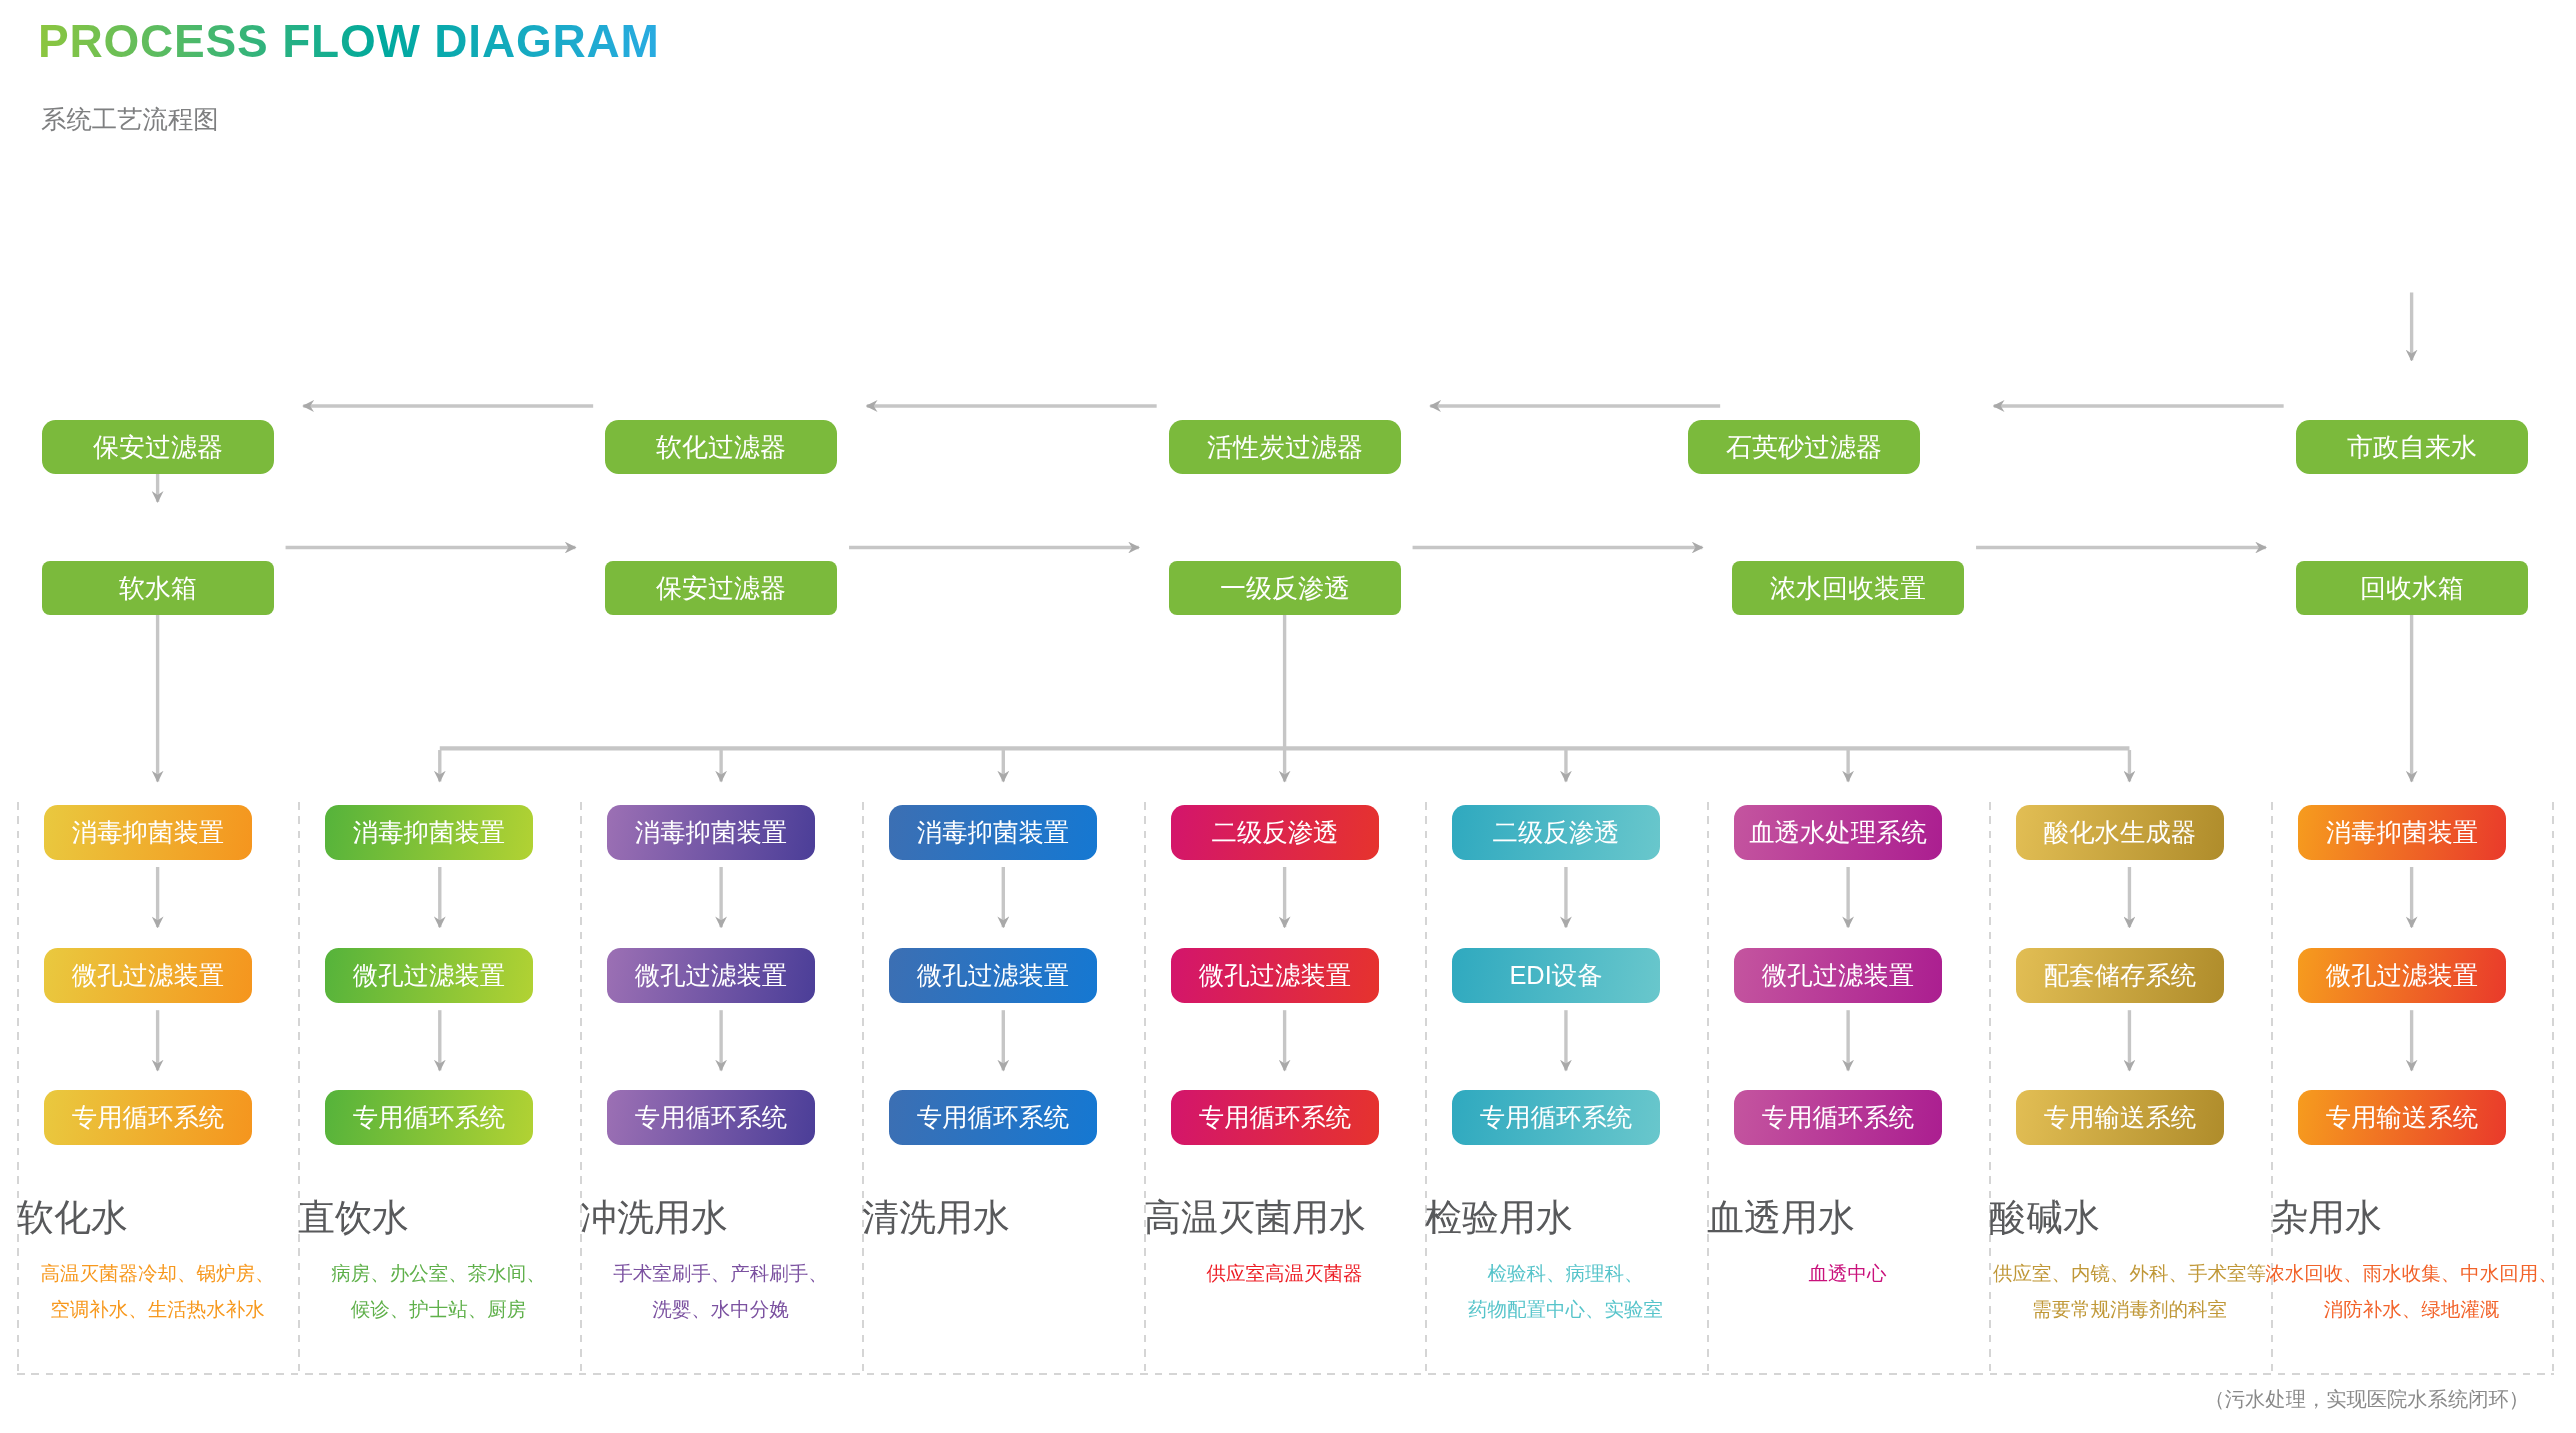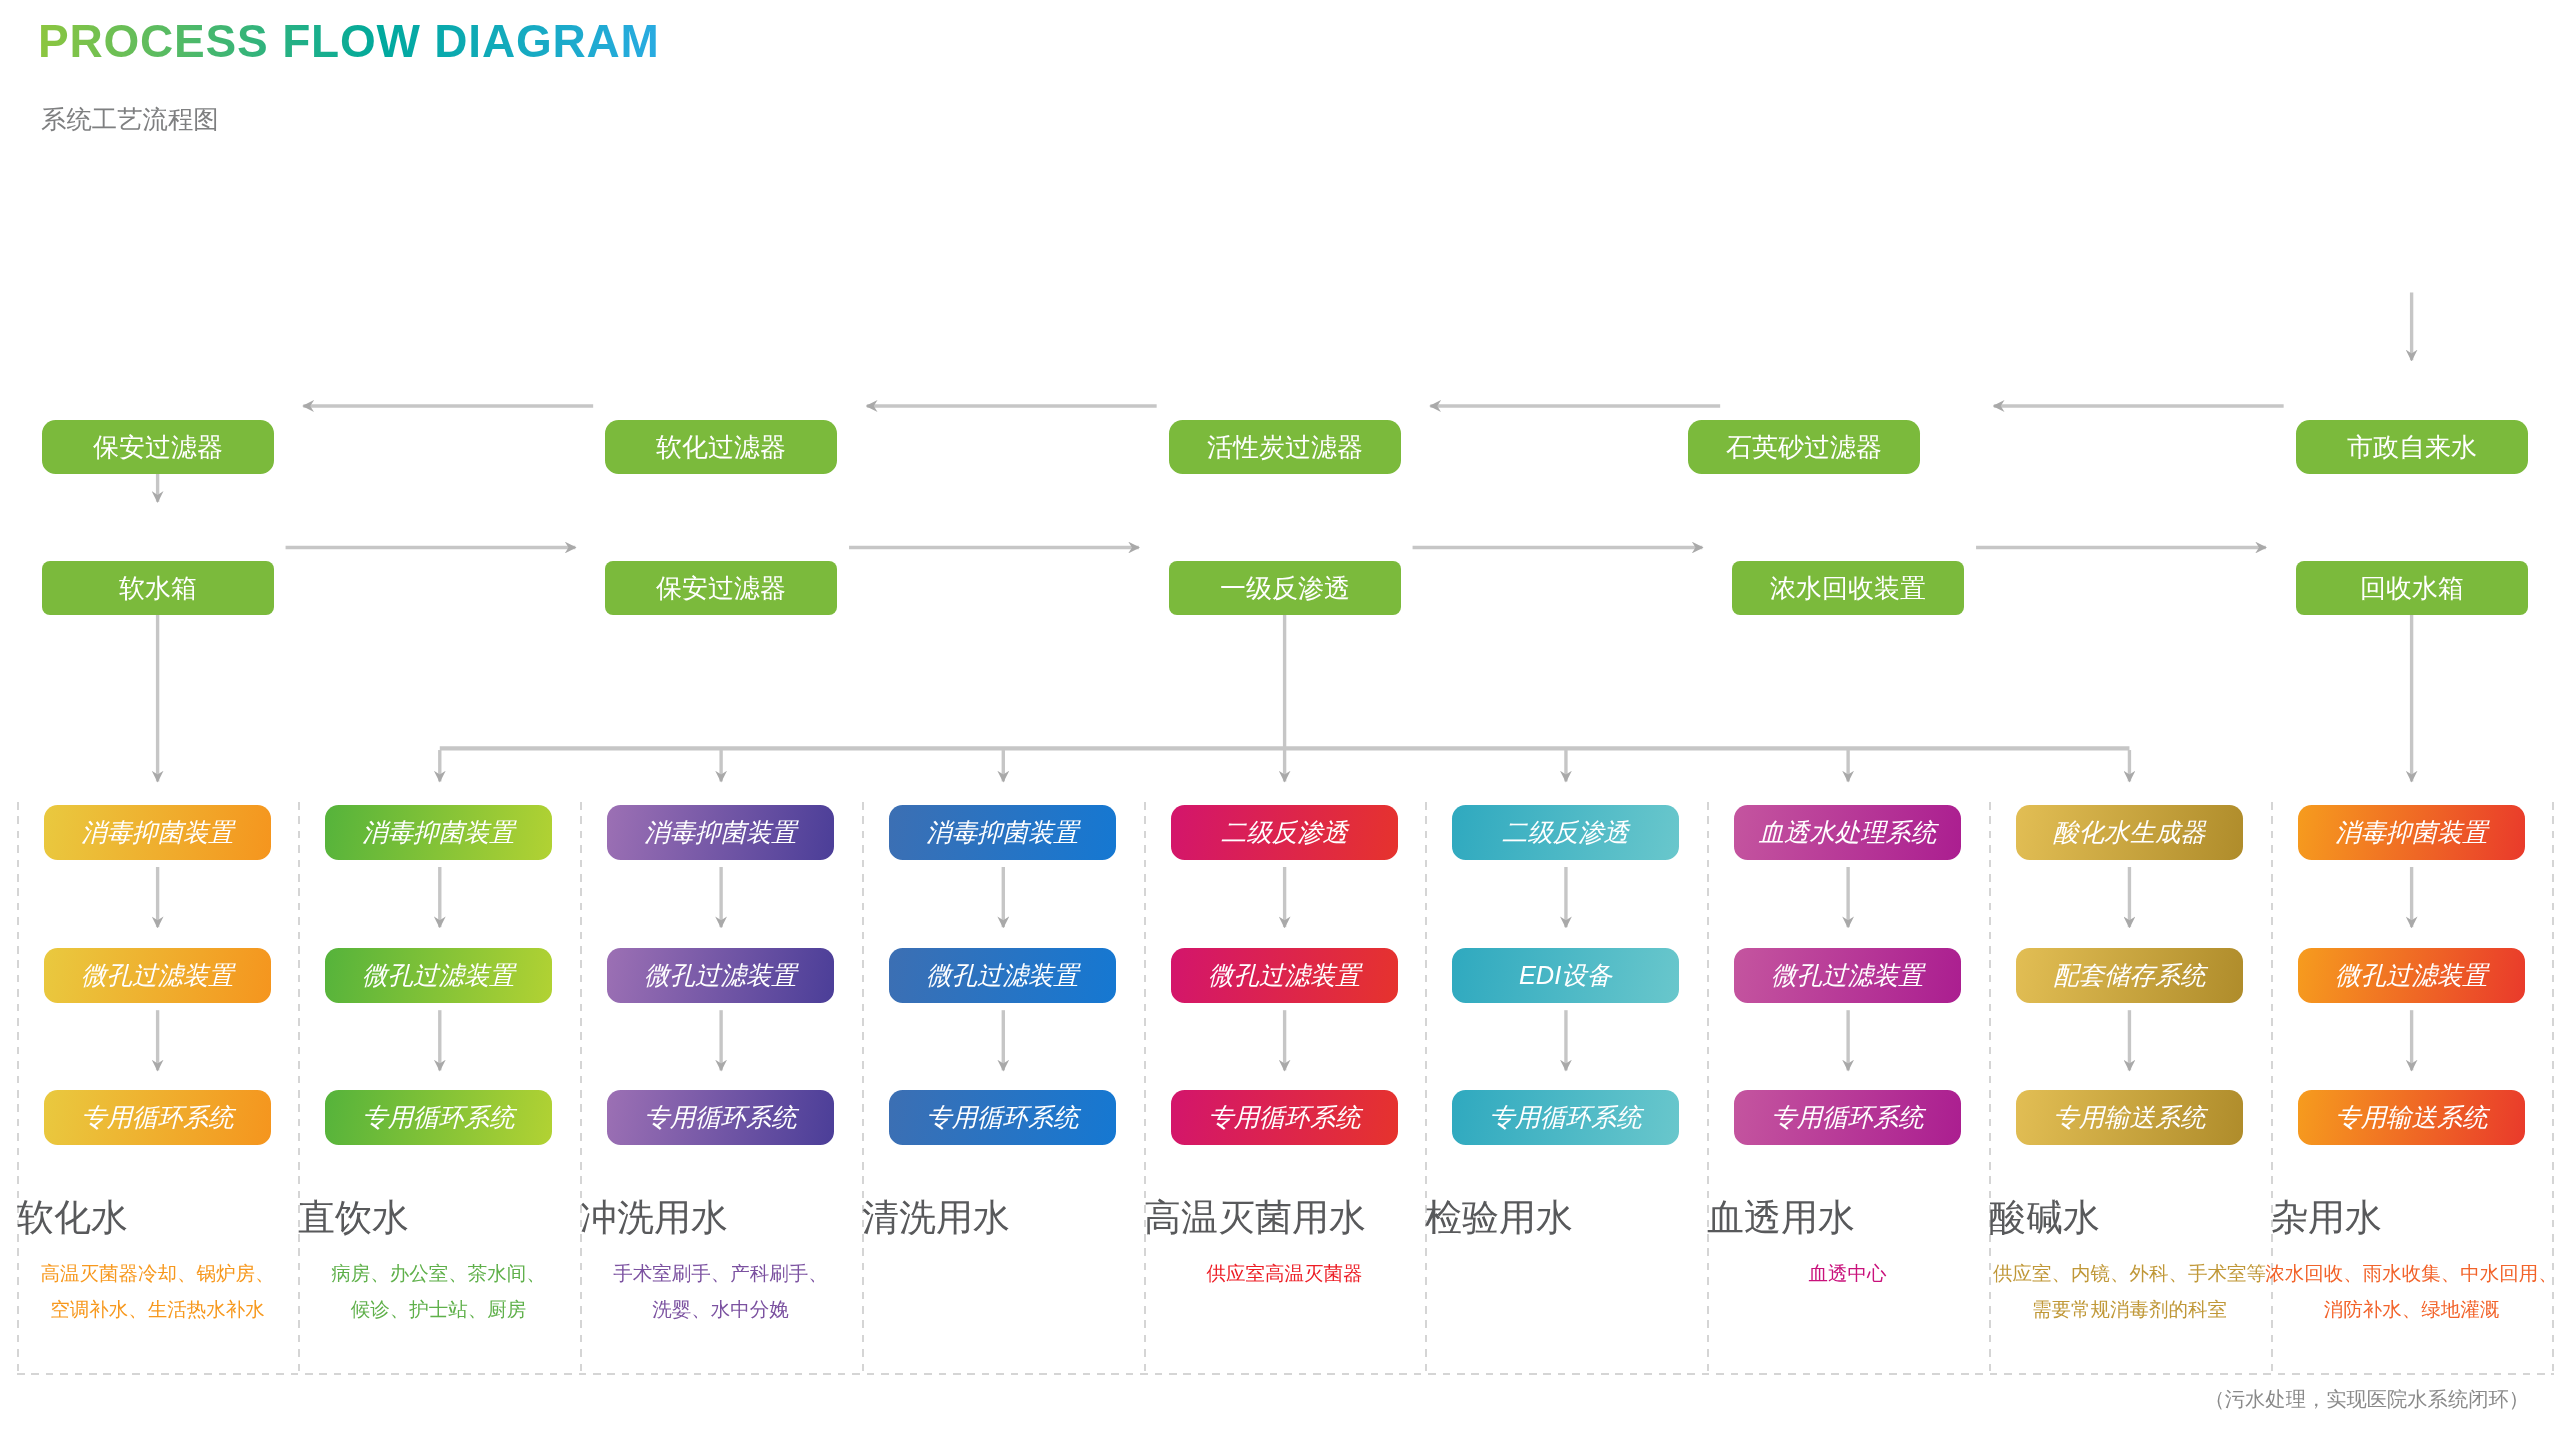--- a/index.html
+++ b/index.html
@@ -21,23 +21,23 @@
   .wires{position:absolute;left:0;top:0;}
   .cl{stroke:#C6C6C6;stroke-width:4;fill:none;}
   .clb{stroke:#C6C6C6;stroke-width:5;fill:none;}
 
   
   .col{position:absolute;top:802px;width:281px;height:572px;}
   .vdash{position:absolute;top:802px;width:1.7px;height:571px;
          background:repeating-linear-gradient(to bottom,var(--dash,#D5D5D5) 0 7.6px,transparent 7.6px 14.4px);}
   .hdash{position:absolute;left:17px;top:1373px;width:2537px;height:1.7px;
          background:repeating-linear-gradient(to right,var(--dash,#D5D5D5) 0 7.6px,transparent 7.6px 14.4px);}
-  .cbox{position:absolute;left:27px;width:227px;height:55px;border-radius:13.6px;
+  .cbox{position:absolute;left:27px;width:208px;height:55px;border-radius:13.6px;
         background:linear-gradient(100deg,var(--g1),var(--g2));
-        color:#fff;font-size:25.4px;line-height:55px;text-align:center;white-space:nowrap;font-style:italic;}
+        color:#fff;font-size:25.4px;line-height:55px;text-align:center;white-space:nowrap;}
   .b1{top:2.5px;} .b2{top:146px;} .b3{top:288px;text-align:center;}
   .ctitle{position:absolute;left:0;top:391px;width:100%;text-align:left;
           font-size:37px;color:var(--tcol,#58595B);white-space:nowrap;}
   .cdesc{position:absolute;left:-17px;top:453px;width:315px;text-align:center;
          font-size:19.5px;line-height:36px;color:var(--dc);white-space:nowrap;}
 
   .footnote{position:absolute;right:47px;top:1385px;font-size:20.3px;color:var(--fn,#8A8A8A);white-space:nowrap;}
 </style>
 </head>
 <body>
@@ -171,20 +171,24 @@
       <div>供应室高温灭菌器</div>
       <div></div>
     </div>
   </div>
 
   <div class="col" style="left: 1425px; --g1: #2FA9BF; --g2: #69C7CC; --dc: #56C4CA;">
     <div class="cbox b1">二级反渗透</div>
     <div class="cbox b2">EDI设备</div>
     <div class="cbox b3">专用循环系统</div>
     <div class="ctitle">检验用水</div>
+    <div class="cdesc">
+      <div>检验科、病理科、</div>
+      <div>药物配置中心、实验室</div>
+    </div>
   </div>
 
   <div class="col" style="left: 1707px; --g1: #C4559F; --g2: #AB1E90; --dc: #C9117B;">
     <div class="cbox b1">血透水处理系统</div>
     <div class="cbox b2">微孔过滤装置</div>
     <div class="cbox b3">专用循环系统</div>
     <div class="ctitle">血透用水</div>
     <div class="cdesc">
       <div>血透中心</div>
       <div></div>

